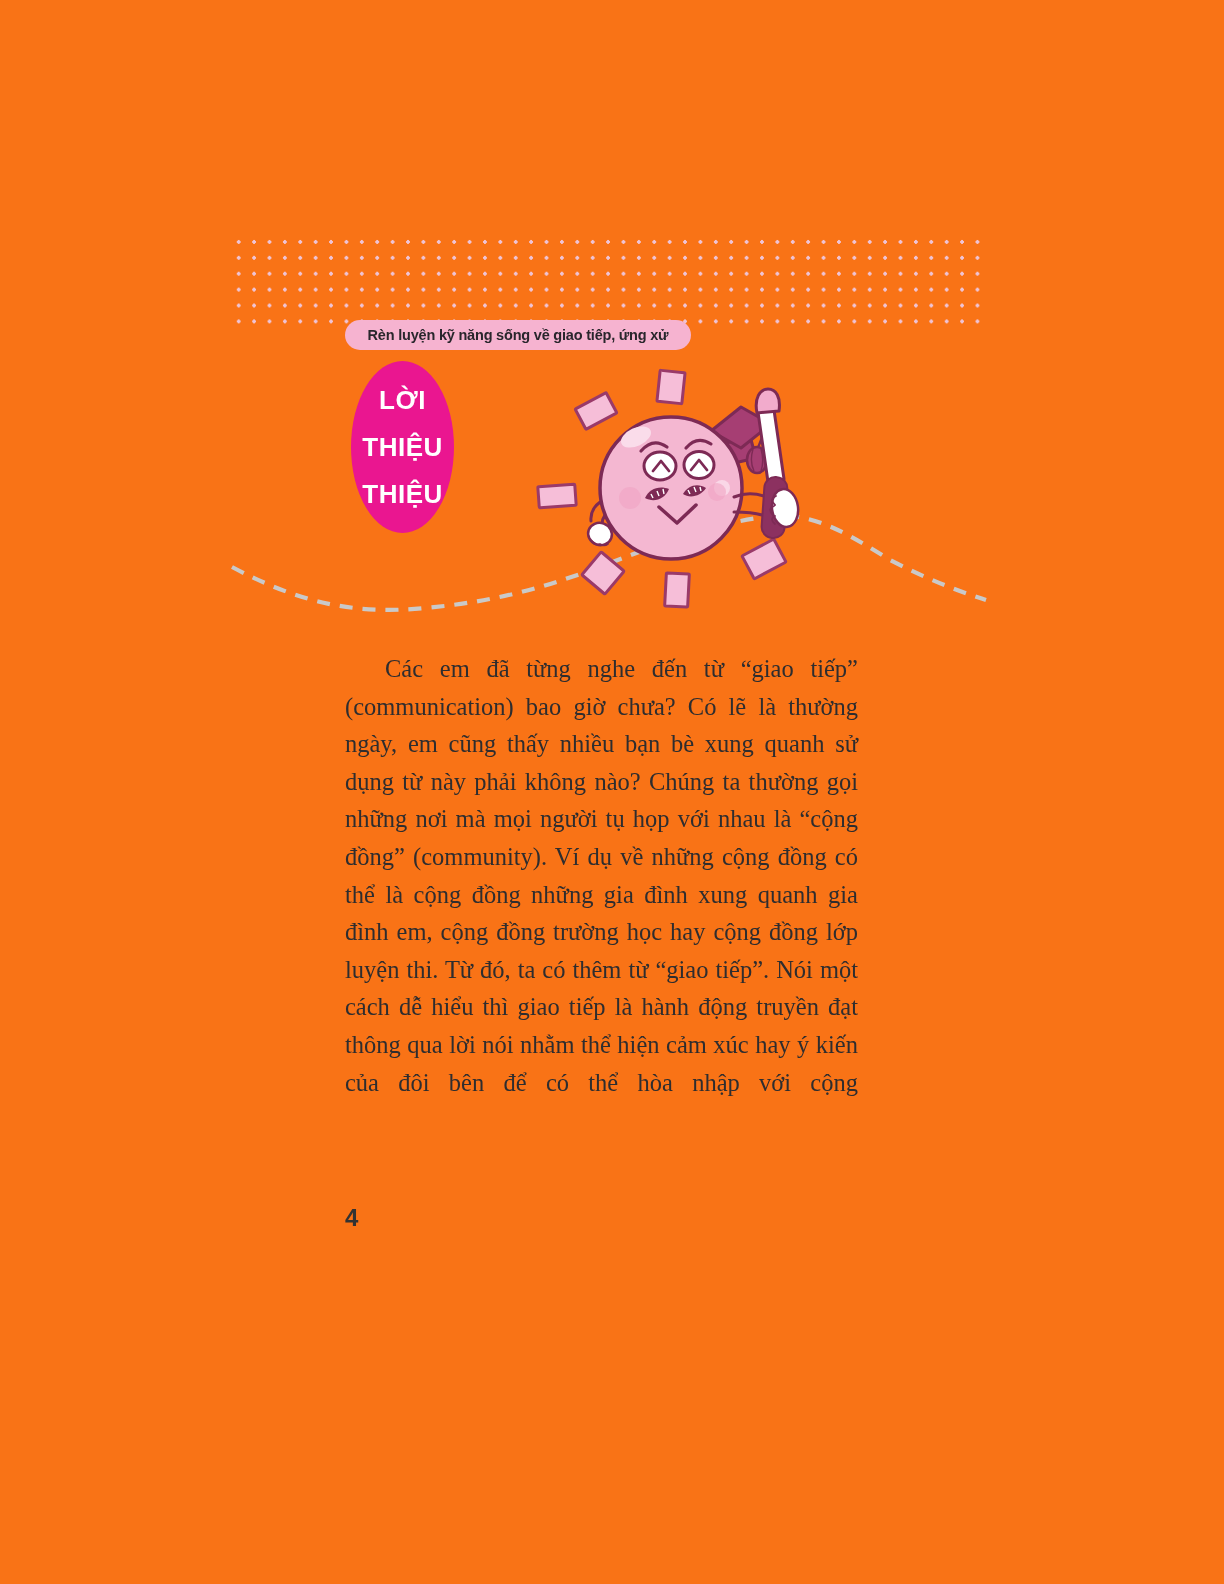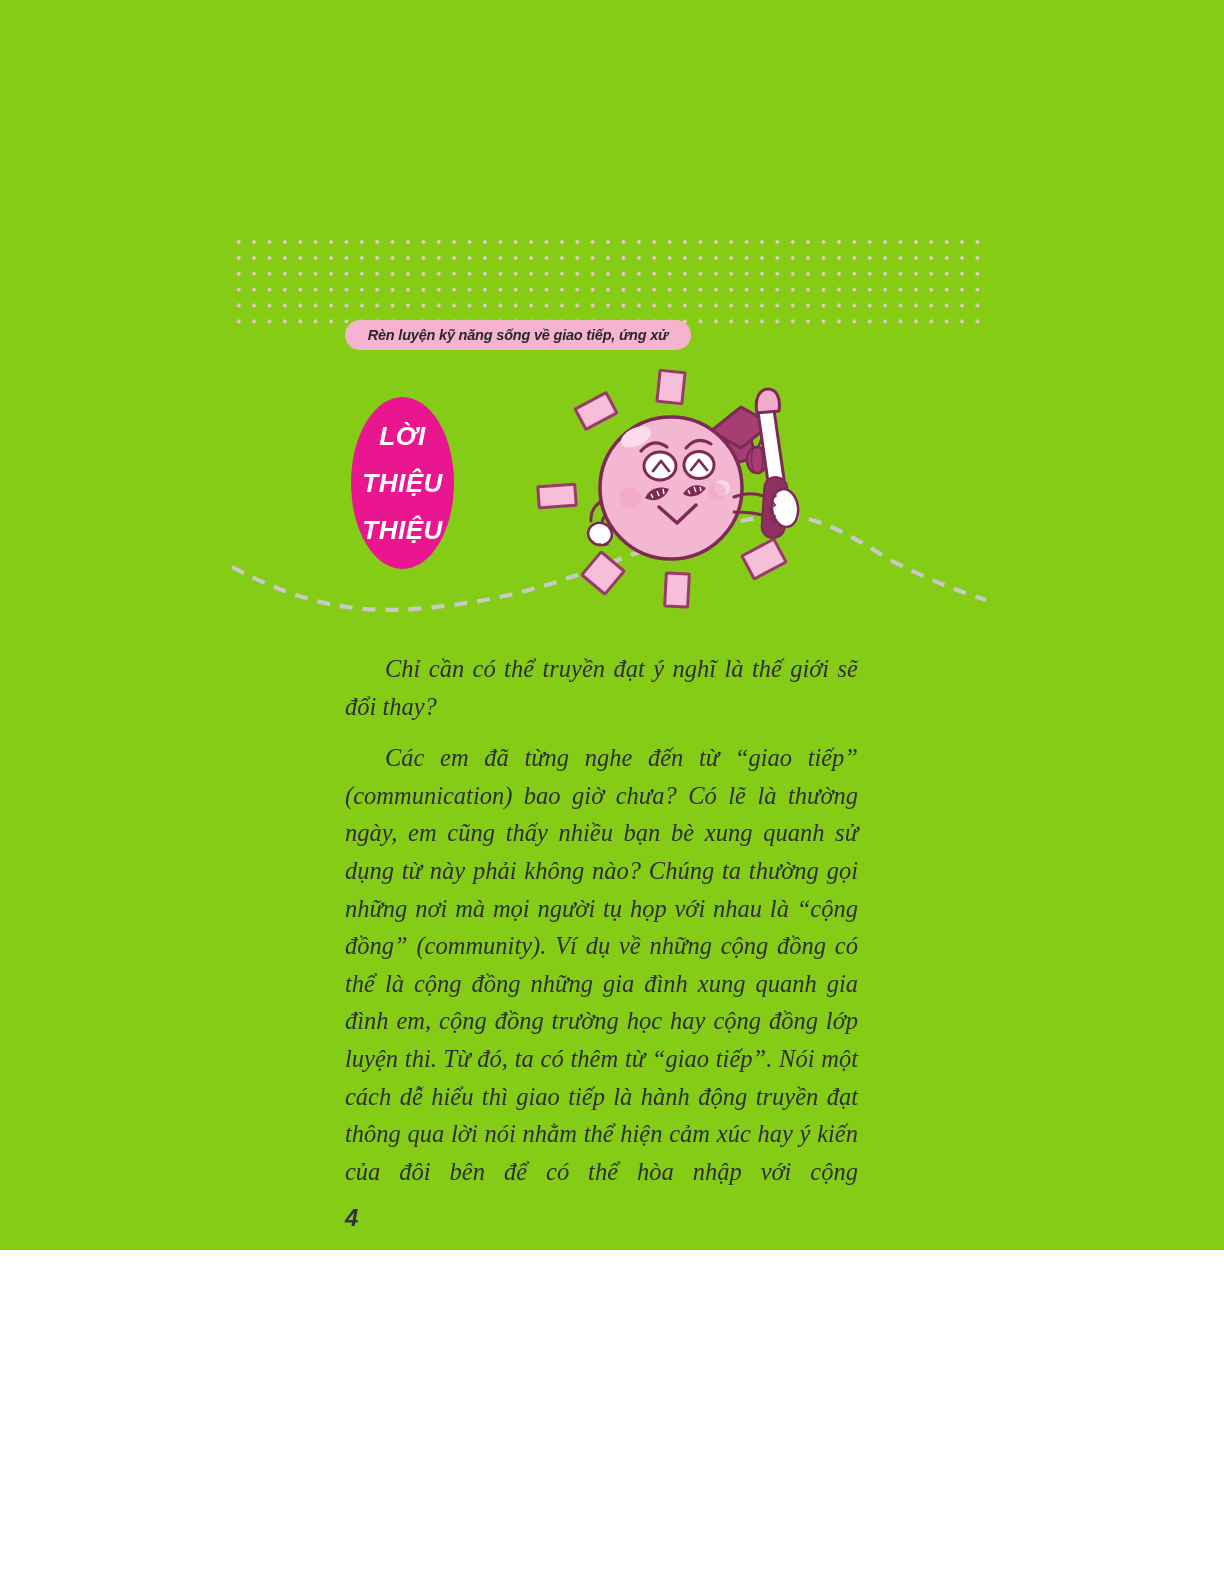--- a/index.html
+++ b/index.html
@@ -1,41 +1,40 @@
 <!DOCTYPE html>
 <html><head>
 <meta charset="utf-8">
 <style>
   html,body{margin:0;padding:0;background:#ffffff;}
   .page{
     position:relative;
-    width:1224px;height:1250px;
-    background:#84cc16;
+    width:1224px;height:1584px;
+    background:#f97316;
     overflow:hidden;
     font-family:"Liberation Serif","DejaVu Serif",serif;
-    font-style:italic;
   }
   
   .dot-grid{
     position:absolute;left:231px;top:234px;width:754px;height:101px;
     background-image:radial-gradient(circle,#efc3d5 1.8px,rgba(255,255,255,0) 2px);
     background-size:15.4px 15.9px;
   }
   
   .header-pill{
     position:absolute;left:345px;top:320px;width:346px;height:30px;
     background:#f6b3d0;border-radius:16px;
     display:flex;align-items:center;justify-content:center;
     font-family:"Liberation Sans","DejaVu Sans",sans-serif;
     font-weight:700;font-size:14.5px;letter-spacing:-0.2px;color:#29262c;
     white-space:nowrap;
   }
   
   .intro-badge{
-    position:absolute;left:351px;top:397px;width:103px;height:172px;
+    position:absolute;left:351px;top:361px;width:103px;height:172px;
     background:#ea1690;border-radius:50%;
     display:flex;flex-direction:column;align-items:center;justify-content:center;
     color:#ffffff;
     font-family:"Liberation Sans","DejaVu Sans",sans-serif;
     font-weight:700;font-size:26px;line-height:47px;letter-spacing:0.5px;
     text-align:center;
   }
   .hero-svg{position:absolute;left:230px;top:350px;width:765px;height:290px;}
   
   .body-text{
@@ -137,19 +136,18 @@
       <rect x="763" y="477" width="23" height="61" rx="11" transform="rotate(4 774 507)" fill="#8c3160" stroke="#7d2a55" stroke-width="2"></rect>
     </g>
 
     <g>
       <ellipse cx="785" cy="508" rx="13" ry="19" transform="rotate(-8 785 508)" fill="#ffffff" stroke="#7d2a55" stroke-width="2.5"></ellipse>
       <path d="M 776 496 q -7 3 -1 9 M 774 506 q -7 3 -1 9 M 775 516 q -6 3 0 8" fill="none" stroke="#7d2a55" stroke-width="1.8" stroke-linecap="round"></path>
     </g>
   </svg>
 
   <div class="body-text">
-      <p class="para">Chỉ cần có thể truyền đạt ý nghĩ là thế giới sẽ đổi thay?</p>
       <p class="para jl">Các em đã từng nghe đến từ “giao tiếp” (communication) bao giờ chưa? Có lẽ là thường ngày, em cũng thấy nhiều bạn bè xung quanh sử dụng từ này phải không nào? Chúng ta thường gọi những nơi mà mọi người tụ họp với nhau là “cộng đồng” (community). Ví dụ về những cộng đồng có thể là cộng đồng những gia đình xung quanh gia đình em, cộng đồng trường học hay cộng đồng lớp luyện thi. Từ đó, ta có thêm từ “giao tiếp”. Nói một cách dễ hiểu thì giao tiếp là hành động truyền đạt thông qua lời nói nhằm thể hiện cảm xúc hay ý kiến của đôi bên để có thể hòa nhập với cộng</p>
     </div>
 
   <div class="page-number">4</div>
 
 </div>
 
 </body></html>

